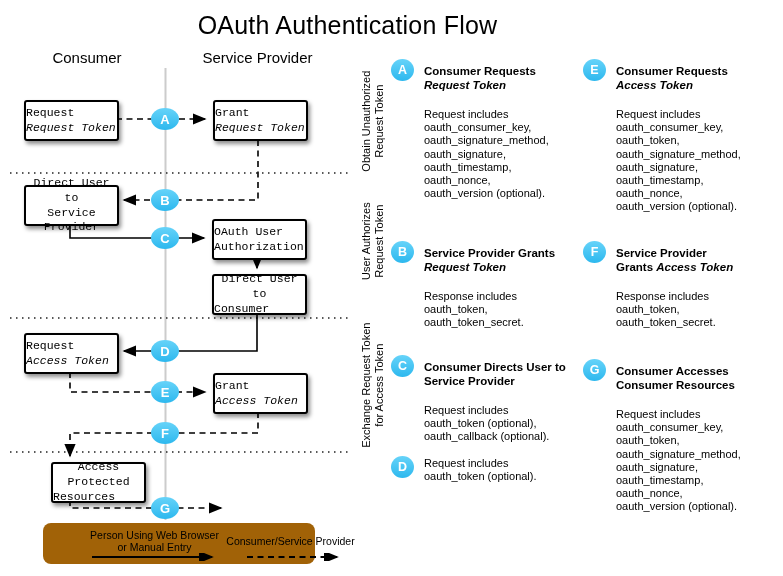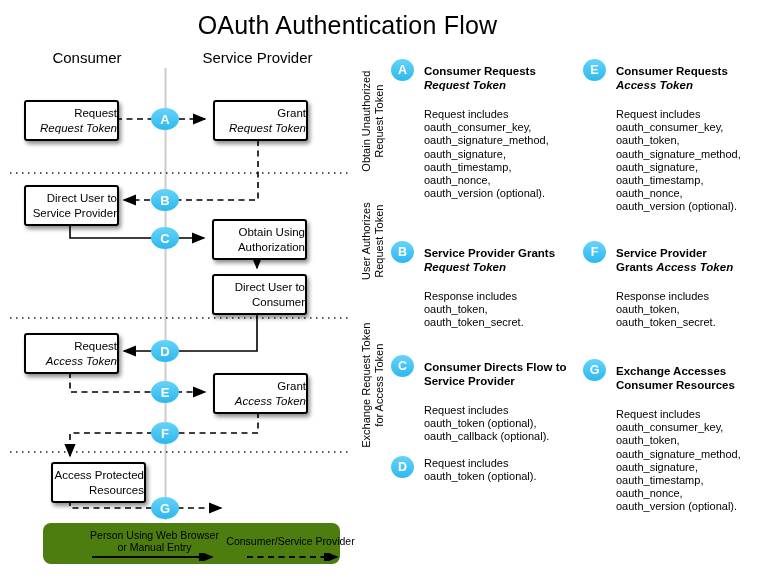--- a/index.html
+++ b/index.html
@@ -8,22 +8,22 @@
 
   .title { position:absolute; top:11px; left:0; width:695px; text-align:center;
            font-size:25px; letter-spacing:0.2px; }
 
   .col-header { position:absolute; font-size:15px; }
 
   
   .fbox { position:absolute; width:91px; height:37px; background:#fff;
           border:2px solid #000; border-radius:3px;
           box-shadow:2px 3px 4px rgba(0,0,0,0.45);
-          display:flex; flex-direction:column; align-items:flex-end; justify-content:center;
-          font-size:11.5px; line-height:1.3; text-align:center; }
+          display:flex; flex-direction:column; align-items:flex-start; justify-content:center;
+          font-size:11.5px; line-height:1.3; text-align:center;font-family:Liberation Mono, monospace; }
   .em { font-style:italic; }
 
   
   .fbadge { position:absolute; width:28px; height:22px; border-radius:50%;
             background:linear-gradient(#66d3f9,#2db8ee);
             color:#fff; font-weight:bold; font-size:13px;
             display:flex; align-items:center; justify-content:center; }
 
   
   .vlabel { position:absolute; font-size:11px; line-height:1.2; text-align:center;
@@ -32,22 +32,22 @@
   
   .section { position:absolute; width:185px; }
   .sec-badge { position:absolute; left:0; top:-1px; width:23px; height:22px; border-radius:50%;
                background:linear-gradient(#66d3f9,#2db8ee); color:#fff; font-weight:bold;
                font-size:12.5px; display:flex; align-items:center; justify-content:center; }
   .sec-content { margin-left:33px; }
   .sec-head { font-weight:bold; font-size:11.5px; line-height:1.22; margin:4px 0 16px 0; }
   .sec-body { font-size:11px; line-height:1.2; white-space:pre-line; }
 
   
-  .legend { position:absolute; left:43px; top:523px; width:297px; height:41px;
-            background:#4d7c0f; border-radius:8px; }
+  .legend { position:absolute; left:43px; top:523px; width:272px; height:41px;
+            background:#a16207; border-radius:8px; }
   .legend-item { position:absolute; text-align:center; font-size:10.5px; line-height:1.15;
                  white-space:pre-line; }
   .legend-arrow { position:absolute; }
 
   svg.overlay { position:absolute; left:0; top:0; pointer-events:none; }
 </style>
 </head>
 <body>
 
 <div class="canvas">
@@ -93,21 +93,21 @@
   </div>
   <div class="fbox" style="left:213px; top:100px;">
     <span>Grant</span>
     <span class="em">Request Token</span>
   </div>
   <div class="fbox" style="left:24px; top:185px;">
     <span>Direct User to</span>
     <span>Service Provider</span>
   </div>
   <div class="fbox" style="left:212px; top:219px;">
-    <span>Obtain Using</span>
+    <span>OAuth User</span>
     <span>Authorization</span>
   </div>
   <div class="fbox" style="left:212px; top:274px;">
     <span>Direct User to</span>
     <span>Consumer</span>
   </div>
   <div class="fbox" style="left:24px; top:333px;">
     <span>Request</span>
     <span class="em">Access Token</span>
   </div>
@@ -162,21 +162,21 @@
       <div class="sec-body">Response includes
 oauth_token,
 oauth_token_secret.</div>
     </div>
   </div>
 
   <div class="section" style="left:391px; top:356px;">
     <span class="sec-badge">C</span>
     <div class="sec-content">
       <div class="sec-head">
-        <span>Consumer Directs Flow to</span><br>
+        <span>Consumer Directs User to</span><br>
         <span>Service Provider</span><span class="em"></span>
       </div>
       <div class="sec-body">Request includes
 oauth_token (optional),
 oauth_callback (optional).</div>
     </div>
   </div>
 
   <div class="section" style="left:391px; top:457px;">
     <span class="sec-badge">D</span>
@@ -214,21 +214,21 @@
       <div class="sec-body">Response includes
 oauth_token,
 oauth_token_secret.</div>
     </div>
   </div>
 
   <div class="section" style="left:583px; top:360px;">
     <span class="sec-badge">G</span>
     <div class="sec-content">
       <div class="sec-head">
-        <span>Exchange Accesses</span><br>
+        <span>Consumer Accesses</span><br>
         <span>Consumer Resources</span><span class="em"></span>
       </div>
       <div class="sec-body">Request includes
 oauth_consumer_key,
 oauth_token,
 oauth_signature_method,
 oauth_signature,
 oauth_timestamp,
 oauth_nonce,
 oauth_version (optional).</div>

